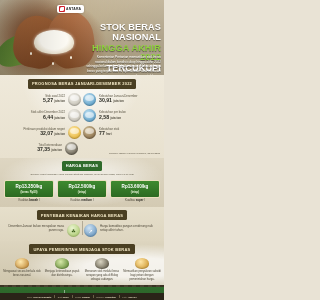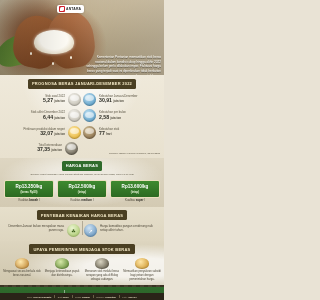--- a/index.html
+++ b/index.html
@@ -233,20 +233,25 @@
     <div class="hero-grain" style="left:30px;top:52px;"></div>
     <div class="hero-grain" style="left:70px;top:56px;"></div>
     <div class="hero-grain" style="left:52px;top:62px;"></div>
     <div class="hero-shade"></div>
 
     <div class="logo-pill">
       <span class="logo-mark"></span>
       <span class="logo-text">ANTARA</span>
     </div>
 
+    <div class="hero-titles">
+      <div class="t1">STOK BERAS NASIONAL</div>
+      <div class="t2">HINGGA AKHIR 2022</div>
+      <div class="t3">TERCUKUPI</div>
+    </div>
     <div class="hero-body">Kementerian Pertanian memastikan stok beras nasional dalam kondisi cukup hingga akhir 2022 sehingga belum perlu dilakukan impor. Fluktuasi harga beras yang terjadi saat ini diperkirakan tidak berkaitan dengan stok beras.</div>
   </div>
 
   <div class="prognosa">
     <div class="ribbon">PROGNOSA BERAS JANUARI-DESEMBER 2022</div>
 
     <div class="prog-grid">
       <div class="prog-col left">
         <div class="prog-item">
           <span class="bowl grey"></span>

